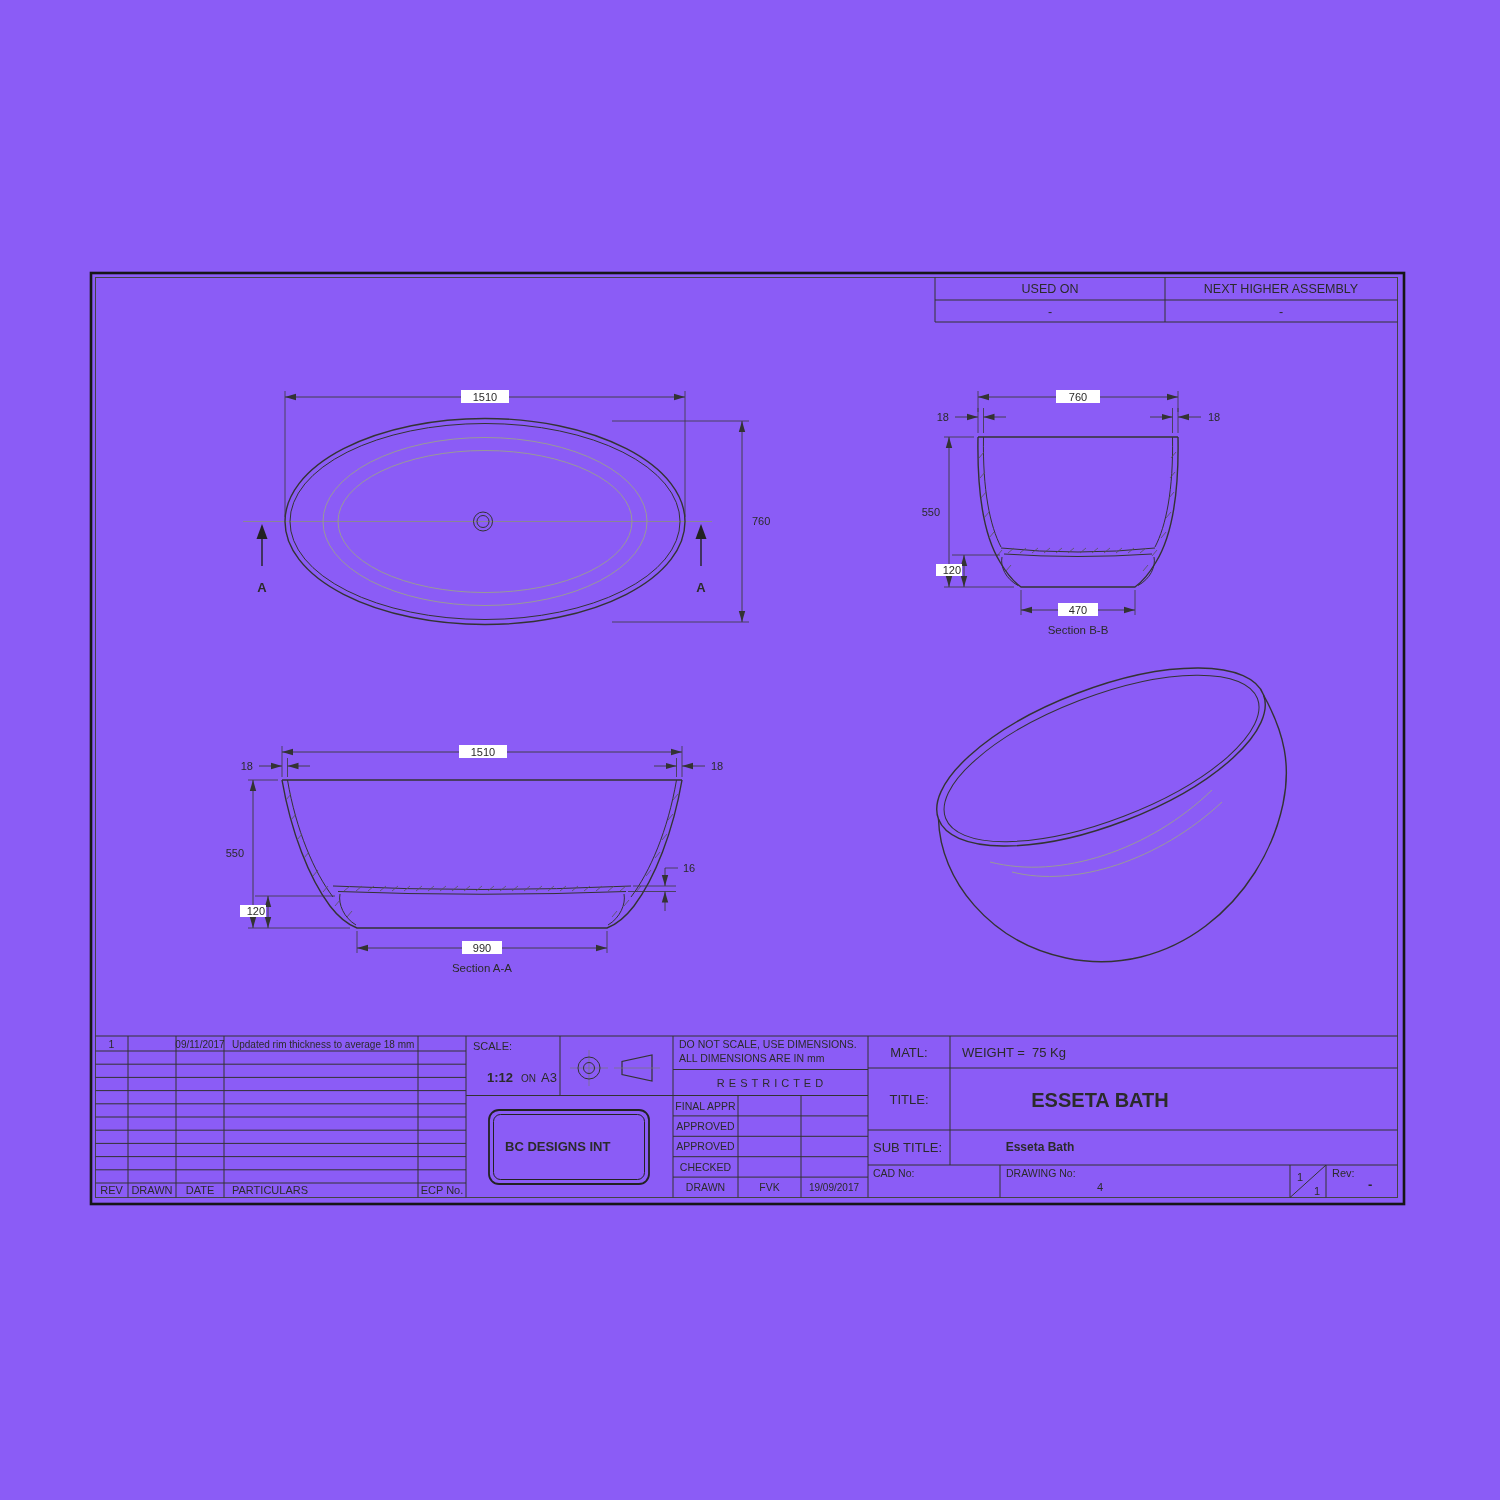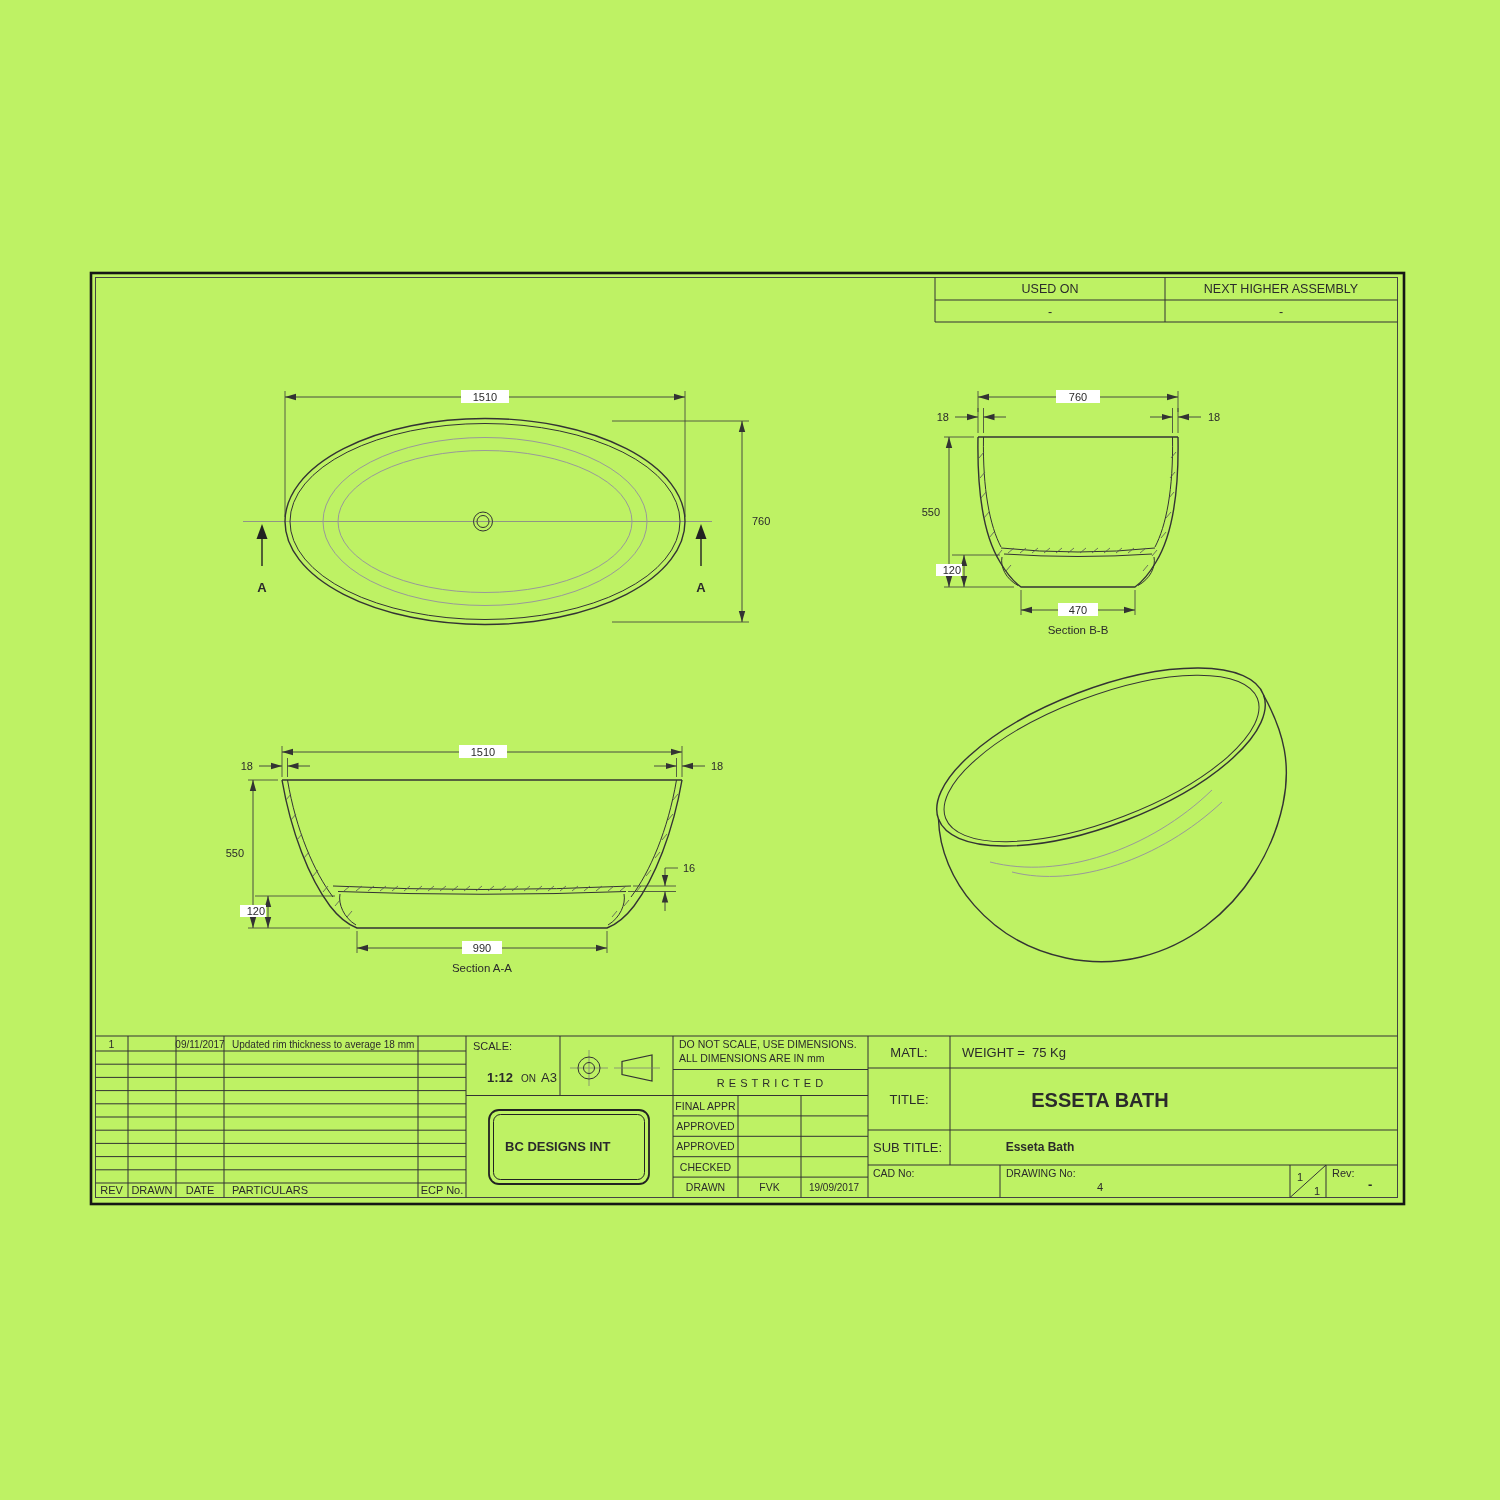--- a/index.html
+++ b/index.html
@@ -1,16 +1,16 @@
 <!DOCTYPE html>
 <html><head>
 <meta charset="utf-8">
 <style>
   html,body{margin:0;padding:0;background:#ffffff;}
-  .sheet{position:relative;width:1500px;height:1500px;background:#bef264;overflow:hidden;}
+  .sheet{position:relative;width:1500px;height:1500px;background:#8b5cf6;overflow:hidden;}
   svg{position:absolute;left:0;top:0;}
   text{font-family:"Liberation Sans","DejaVu Sans",sans-serif;fill:#2b2b2b;}
   .dim{font-size:11px;}
   .dimsmall{font-size:10.5px;}
   .seclabel{font-size:11.5px;}
   .tblhead{font-size:12.5px;}
   .tinylabel{font-size:10.5px;}
   .blklabel{font-size:11px;}
   .big{font-size:13px;}
   .restricted{font-size:11px;letter-spacing:4px;}

